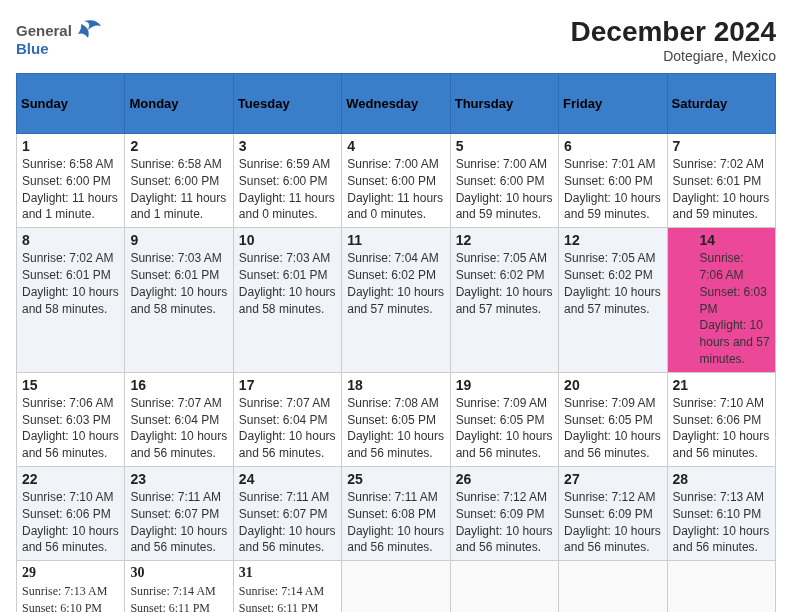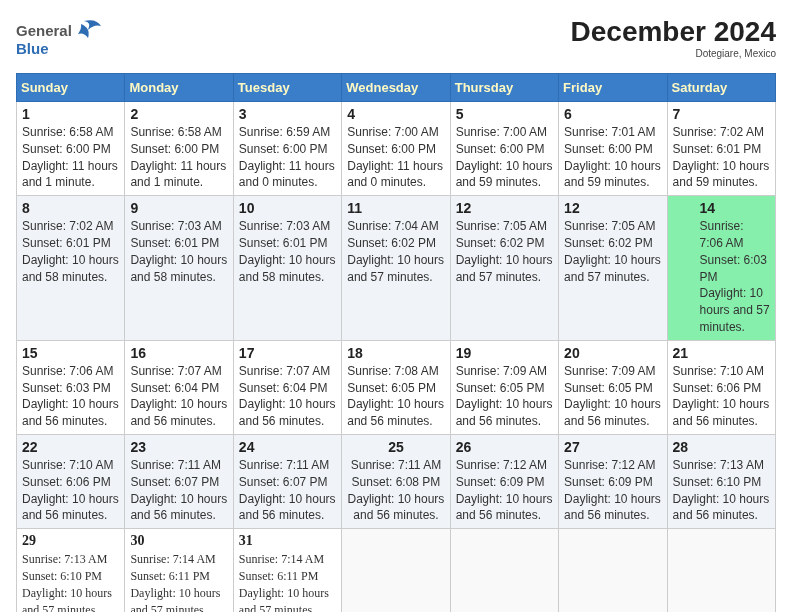--- a/index.html
+++ b/index.html
@@ -22,32 +22,32 @@
     }
     .title-area {
       text-align: right;
     }
     .month-title {
       font-size: 28px;
       font-weight: bold;
       color: #222;
     }
     .location {
-      font-size: 10px;
+      font-size: 14px;
       color: #444;
     }
     .calendar {
       width: 100%;
       border-collapse: collapse;
       font-size: 11px;
     }
     .calendar th {
       background: #3a7dc9;
-      color: #fef9c3;
-      padding: 6px 4px;
+      color: #000000;
+      padding: 22px 4px;
       text-align: left;
       font-size: 13px;
       font-weight: bold;
       border: 1px solid #2e6db4;
     }
     .calendar td {
       border: 1px solid #ccc;
       vertical-align: top;
       padding: 4px 5px;
       width: 108px;
@@ -158,21 +158,21 @@
           <div class="day-info">Sunrise: 7:04 AM<br>Sunset: 6:02 PM<br>Daylight: 10 hours and 57 minutes.</div>
         </td>
         <td style="height: 85px; background: rgb(240, 244, 248);">
           <span class="day-num">12</span>
           <div class="day-info">Sunrise: 7:05 AM<br>Sunset: 6:02 PM<br>Daylight: 10 hours and 57 minutes.</div>
         </td>
         <td style="height: 85px; background: rgb(240, 244, 248);">
           <span class="day-num">12</span>
           <div class="day-info">Sunrise: 7:05 AM<br>Sunset: 6:02 PM<br>Daylight: 10 hours and 57 minutes.</div>
         </td>
-        <td style="height: 85px; background: #86efac; padding-left: 32px;">
+        <td style="height: 85px; background: #ec4899; padding-left: 32px;">
           <span class="day-num">14</span>
           <div class="day-info">Sunrise: 7:06 AM<br>Sunset: 6:03 PM<br>Daylight: 10 hours and 57 minutes.</div>
         </td>
       </tr>
       <tr style="background: rgb(255, 255, 255);">
         <td style="height: 85px; background: rgb(255, 255, 255);">
           <span class="day-num">15</span>
           <div class="day-info">Sunrise: 7:06 AM<br>Sunset: 6:03 PM<br>Daylight: 10 hours and 56 minutes.</div>
         </td>
         <td style="height: 85px; background: rgb(255, 255, 255);">
@@ -206,21 +206,21 @@
           <div class="day-info">Sunrise: 7:10 AM<br>Sunset: 6:06 PM<br>Daylight: 10 hours and 56 minutes.</div>
         </td>
         <td style="height: 85px; background: rgb(240, 244, 248);">
           <span class="day-num">23</span>
           <div class="day-info">Sunrise: 7:11 AM<br>Sunset: 6:07 PM<br>Daylight: 10 hours and 56 minutes.</div>
         </td>
         <td style="height: 85px; background: rgb(240, 244, 248);">
           <span class="day-num">24</span>
           <div class="day-info">Sunrise: 7:11 AM<br>Sunset: 6:07 PM<br>Daylight: 10 hours and 56 minutes.</div>
         </td>
-        <td style="height: 85px; background: rgb(240, 244, 248); text-align: center;">
+        <td style="height: 85px; background: rgb(240, 244, 248);">
           <span class="day-num">25</span>
           <div class="day-info">Sunrise: 7:11 AM<br>Sunset: 6:08 PM<br>Daylight: 10 hours and 56 minutes.</div>
         </td>
         <td style="height: 85px; background: rgb(240, 244, 248);">
           <span class="day-num">26</span>
           <div class="day-info">Sunrise: 7:12 AM<br>Sunset: 6:09 PM<br>Daylight: 10 hours and 56 minutes.</div>
         </td>
         <td style="height: 85px; background: rgb(240, 244, 248);">
           <span class="day-num">27</span>
           <div class="day-info">Sunrise: 7:12 AM<br>Sunset: 6:09 PM<br>Daylight: 10 hours and 56 minutes.</div>

